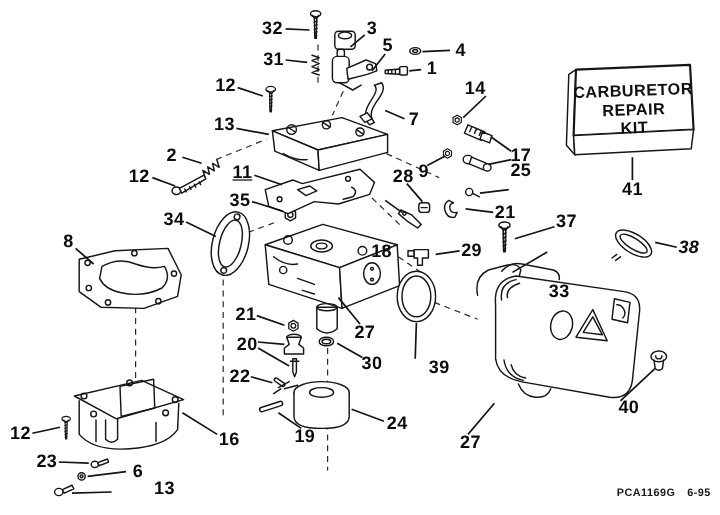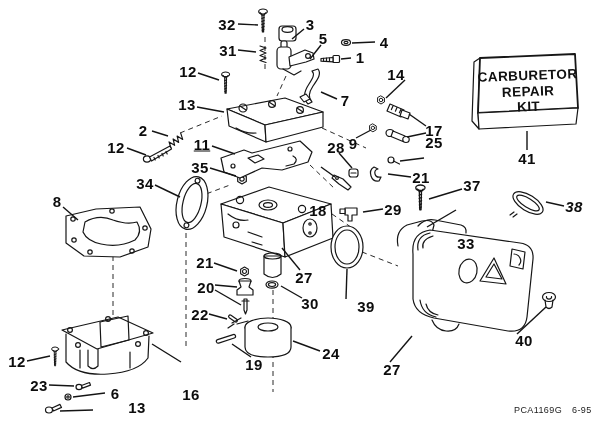--- a/index.html
+++ b/index.html
@@ -12,21 +12,21 @@
   .solid{fill:#ffffff;}
   .dash{stroke:#2a2a2a;stroke-width:1;stroke-dasharray:5 4;fill:none;}
   .leader{stroke:#141414;stroke-width:1.4;}
   .callout{
     position:absolute;transform:translate(-50%,-50%);
     font-weight:bold;font-size:15px;color:#0c0c0c;letter-spacing:.3px;
     white-space:nowrap;line-height:1;
   }
   .kit-text{font-weight:bold;font-size:13.5px;fill:#101010;letter-spacing:.4px;text-anchor:middle;}
   .footer{
-    position:absolute;left:514px;top:405px;font-weight:normal;font-size:9px;
+    position:absolute;left:514px;top:405px;font-weight:bold;font-size:9px;
     color:#1a1a1a;letter-spacing:.4px;white-space:nowrap;
   }
   .footer .date{margin-left:10px;}
 </style>
 </head>
 <body>
 
 <div class="stage">
 
   <svg width="600" height="429" viewBox="0 0 600 429">
@@ -372,21 +372,21 @@
       <div class="callout" style="left: 466px; top: 207px; margin-top: 36px;">33</div>
       <div class="callout" style="left: 574px; top: 206px; font-style: italic;">38</div>
       <div class="callout" style="left: 527px; top: 158px;">41</div>
       <div class="callout" style="left: 205px; top: 262px; text-align: center;">21</div>
       <div class="callout" style="left: 206px; top: 287px;">20</div>
       <div class="callout" style="left: 200px; top: 314px;">22</div>
       <div class="callout" style="left: 304px; top: 277px;">27</div>
       <div class="callout" style="left: 310px; top: 303px;">30</div>
       <div class="callout" style="left: 346px; top: 306px; margin-left: 20px;">39</div>
       <div class="callout" style="left: 17px; top: 361px;">12</div>
-      <div class="callout" style="left: 191px; top: 366px; margin-top: 28px;">16</div>
+      <div class="callout" style="left: 191px; top: 366px;">16</div>
       <div class="callout" style="left: 39px; top: 385px;">23</div>
       <div class="callout" style="left: 115px; top: 393px;">6</div>
       <div class="callout" style="left: 104px; top: 407px; margin-left: 33px;">13</div>
       <div class="callout" style="left: 254px; top: 364px;">19</div>
       <div class="callout" style="left: 331px; top: 353px;">24</div>
       <div class="callout" style="left: 392px; top: 369px;">27</div>
       <div class="callout" style="left: 524px; top: 340px;">40</div>
     </div>
 
   <div class="footer">

